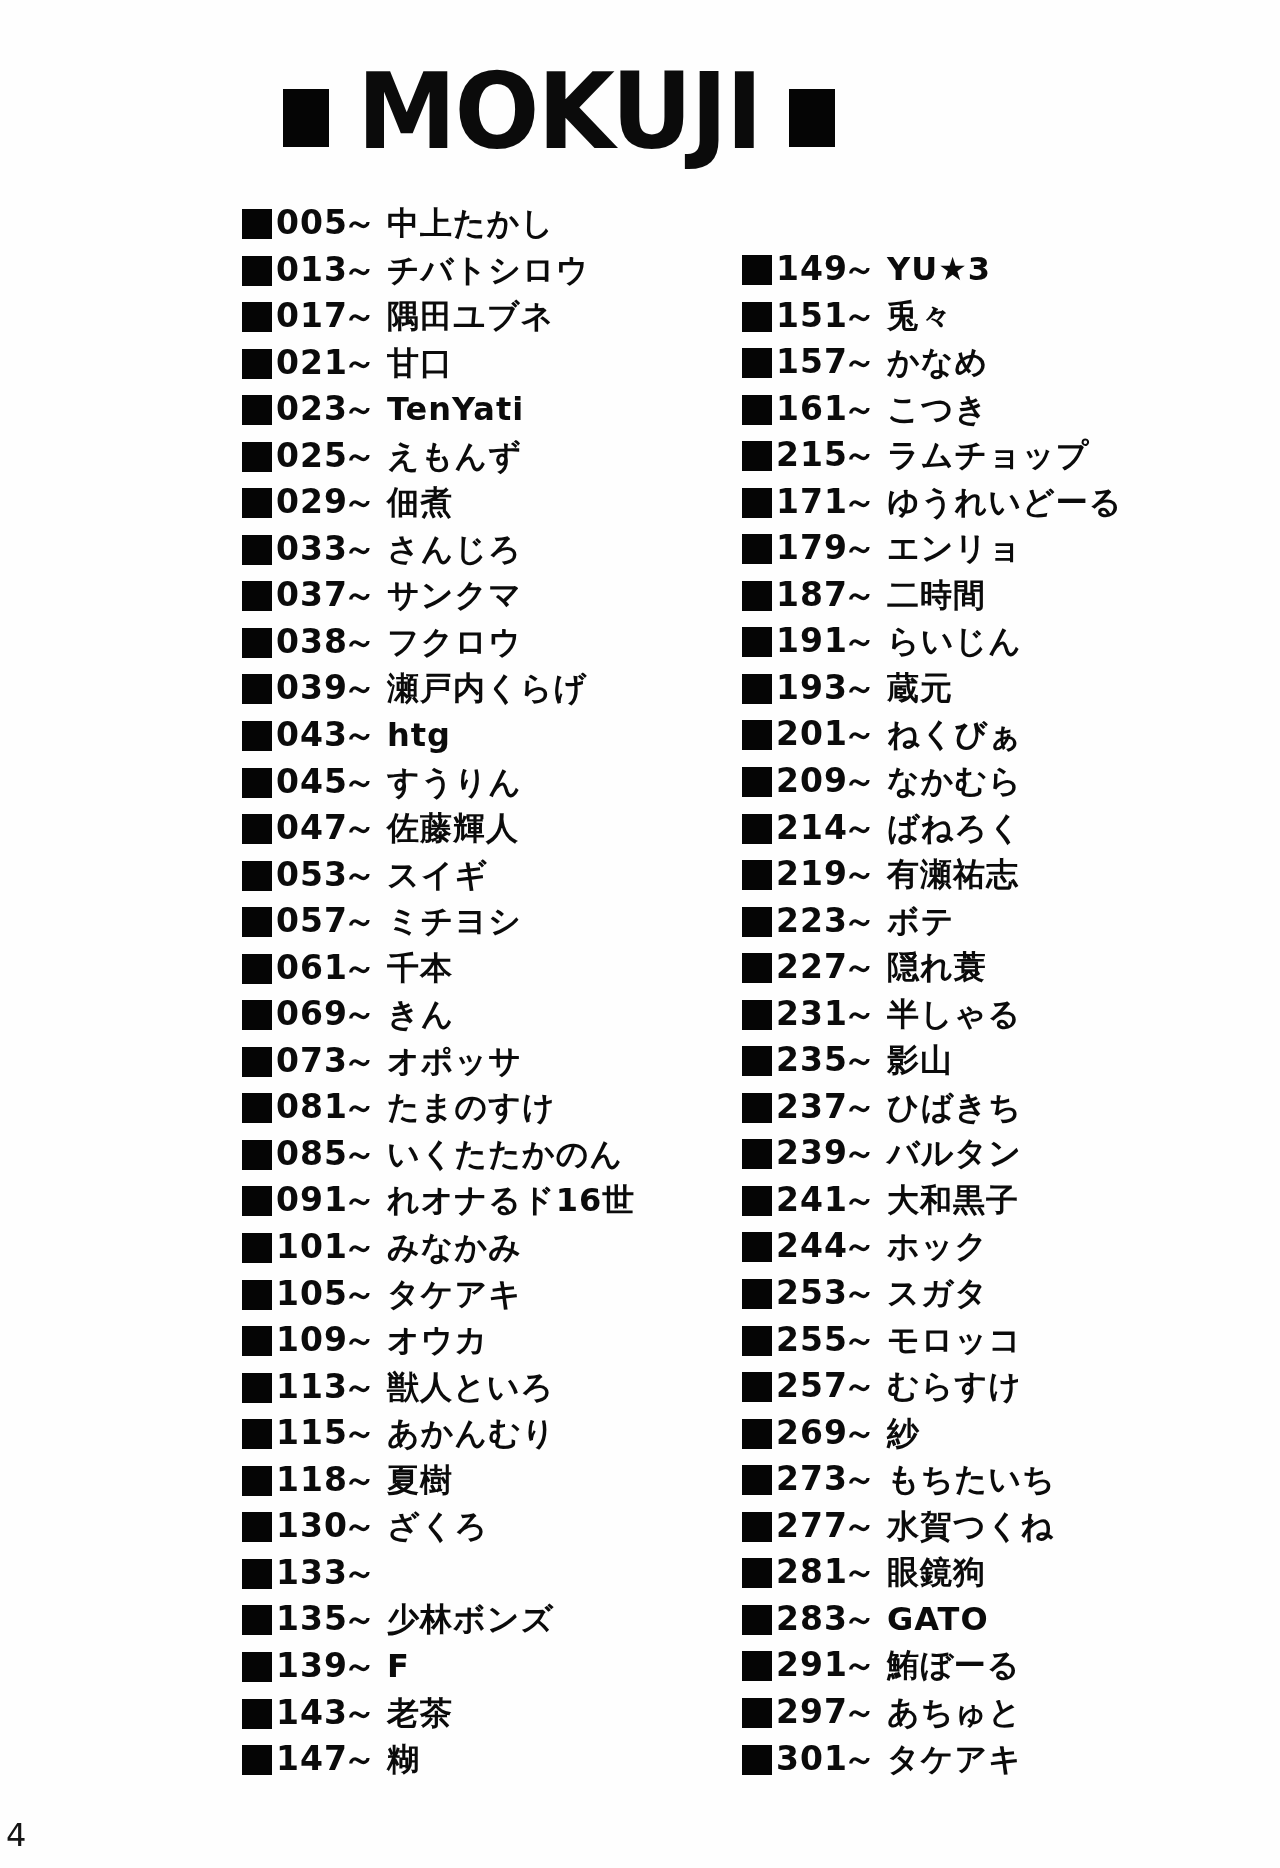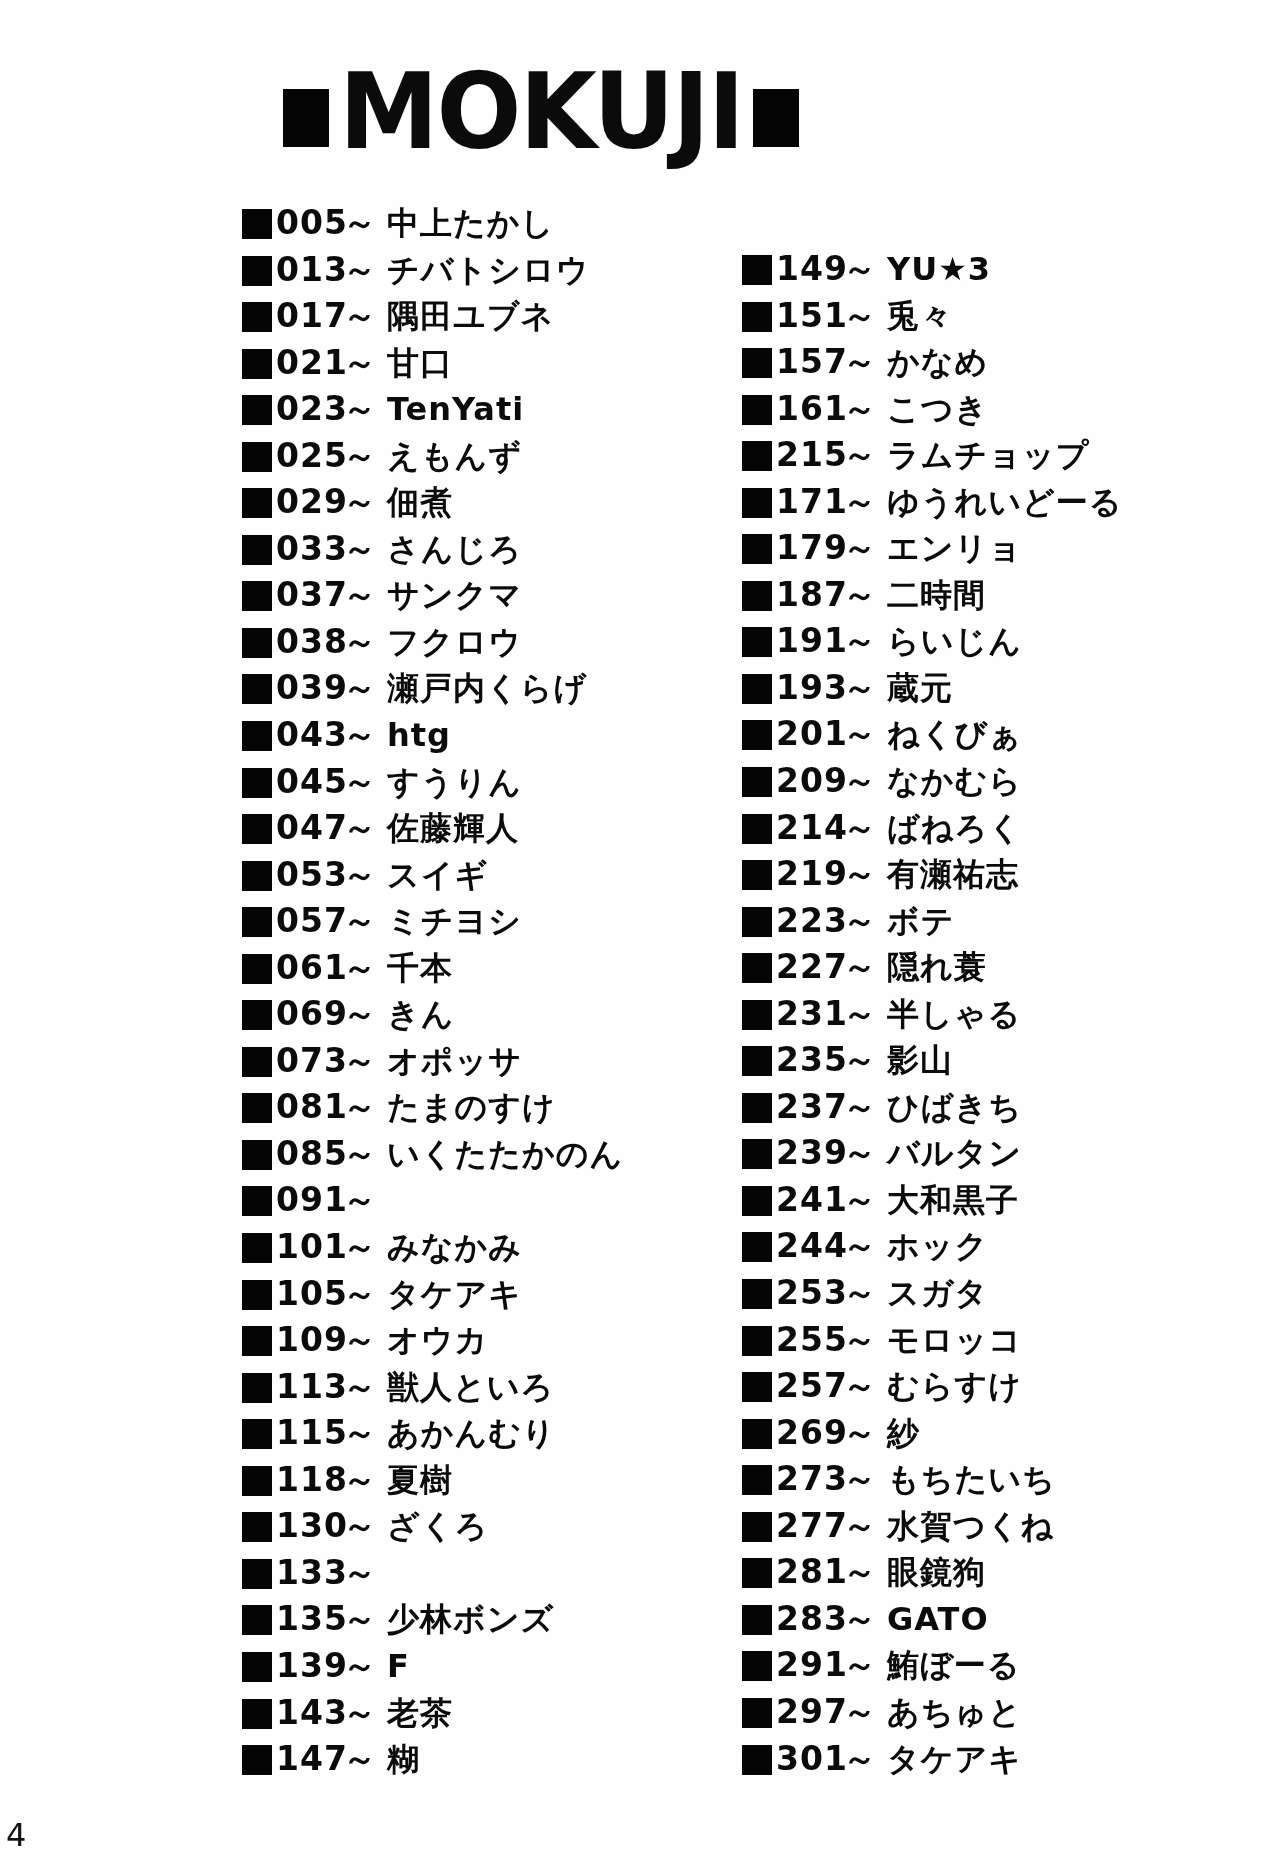--- a/index.html
+++ b/index.html
@@ -13,21 +13,21 @@
     font-family:"DejaVu Sans", sans-serif;
     color:#0b0b0b;
   }
   
   .title{
     position:absolute;
     left:283px;
     top:62px;
     display:flex;
     align-items:center;
-    gap:10px;
+    gap:28px;
   }
   .tsq{
     display:inline-block;
     width:46px;
     height:58px;
     background:#050505;
     margin-top:12px;
   }
   .ttext{
     font-size:100px;
@@ -231,20 +231,21 @@
       <div class="row">
         <span class="bullet"></span>
         <span class="pnum">085</span>
         <span class="tilde">～</span>
         <span class="name">いくたたかのん</span>
       </div>
       <div class="row">
         <span class="bullet"></span>
         <span class="pnum">091</span>
         <span class="tilde">～</span>
+        <span class="name">れオナるド16世</span>
       </div>
       <div class="row">
         <span class="bullet"></span>
         <span class="pnum">101</span>
         <span class="tilde">～</span>
         <span class="name">みなかみ</span>
       </div>
       <div class="row">
         <span class="bullet"></span>
         <span class="pnum">105</span>

